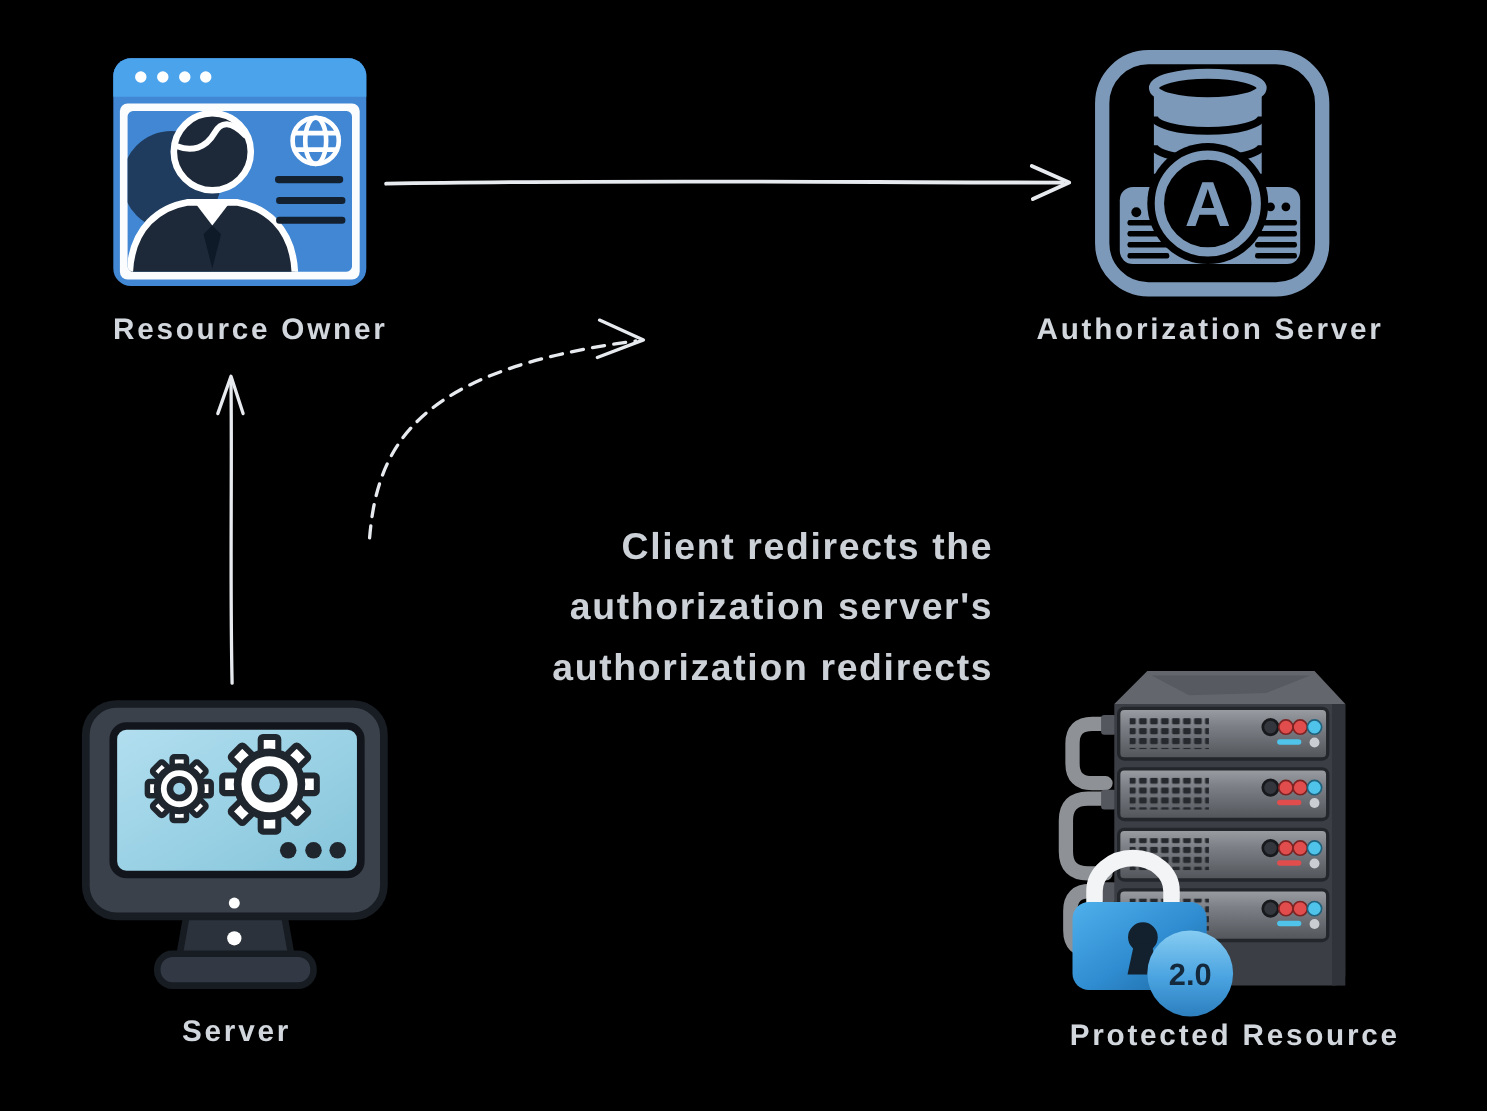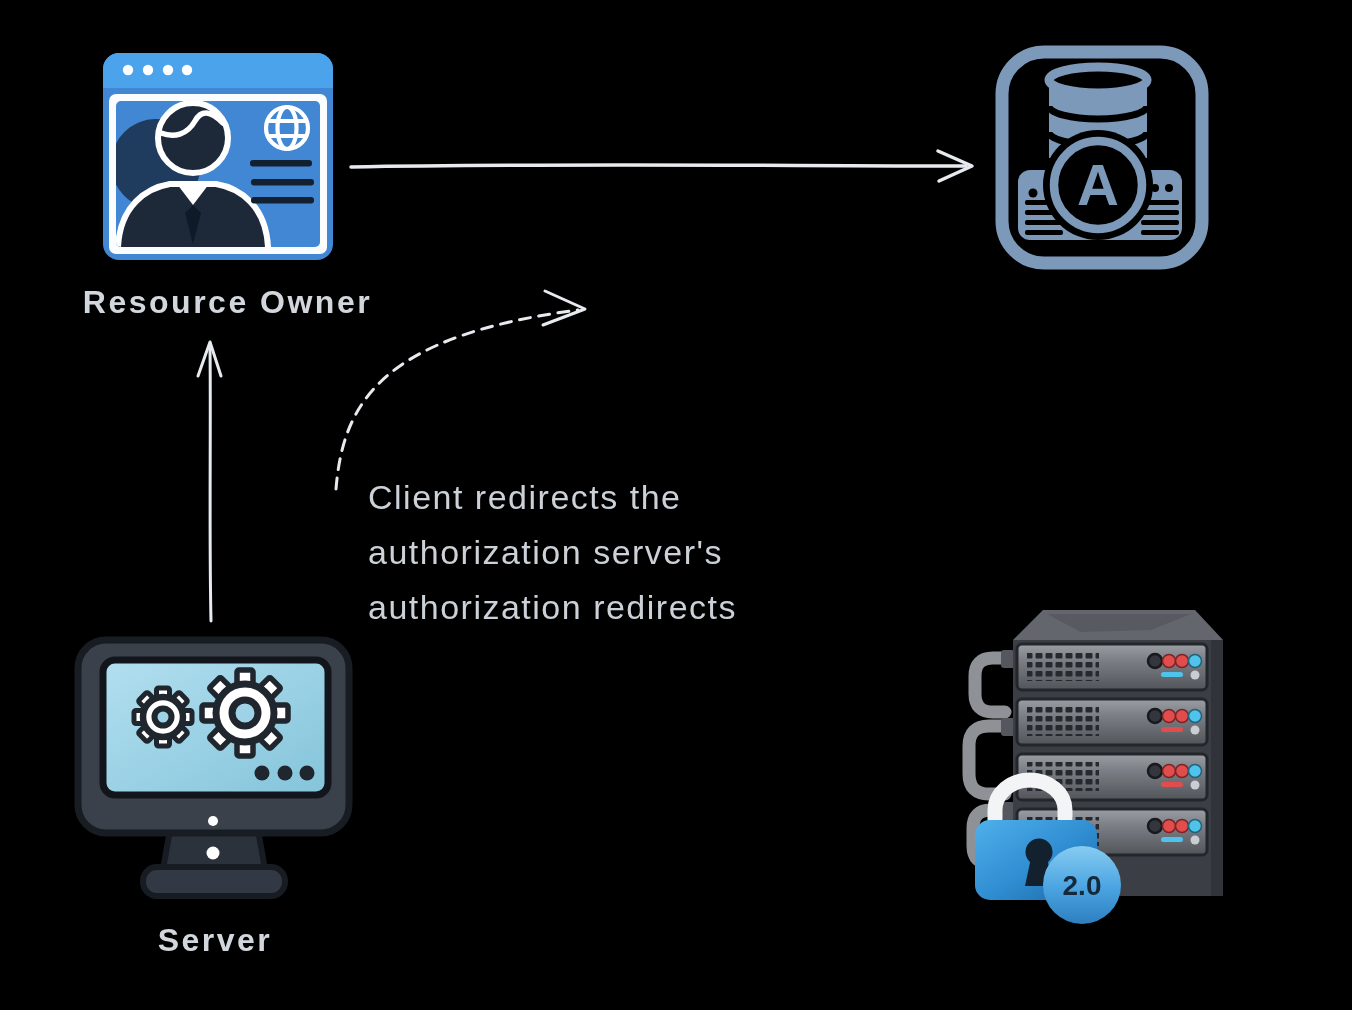--- a/index.html
+++ b/index.html
@@ -1,22 +1,22 @@
 <!DOCTYPE html>
 <html><head>
 <meta charset="utf-8">
 <style>
   html,body{margin:0;padding:0;background:#000;}
   #canvas{position:relative;width:1352px;height:1010px;background:#000;overflow:hidden;
           font-family:"Liberation Sans",sans-serif;}
   .abs{position:absolute;}
   .node-label{position:absolute;color:#d2d7dd;font-weight:bold;text-align:center;
-              font-size:32px;letter-spacing:2.5px;}
-  .annotation{position:absolute;left:368px;top:470px;width:535px;text-align:left;
-              color:#ccd1d7;font-weight:normal;font-size:34px;line-height:55px;letter-spacing:1.5px;}
+              font-size:27px;letter-spacing:2.5px;}
+  .annotation{position:absolute;left:368px;top:470px;width:535px;text-align:right;
+              color:#ccd1d7;font-weight:bold;font-size:34px;line-height:55px;letter-spacing:1.5px;}
   svg{display:block;}
   svg text{font-family:"Liberation Sans",sans-serif;font-weight:bold;}
 </style>
 </head>
 <body>
 
 <div id="canvas">
 
   <svg class="abs" style="left:98px;top:48px" width="240" height="218" viewBox="0 0 240 218">
     <defs>
@@ -250,23 +250,25 @@
       </g>
       <g stroke-width="3">
         <path d="M 336,489 C 343,404 380,336 578,310" stroke-dasharray="11 8.5"></path>
         <path d="M 545,291 L 585,309 L 543,325"></path>
       </g>
     </g>
   </svg>
 
   <div class="node-label" style="left:40px;top:284px;width:375px">Resource Owner</div>
 
+  <div class="node-label" style="left:860px;top:284px;width:480px">Authorization Server</div>
 
   <div class="node-label" style="left:115px;top:922px;width:200px">Server</div>
 
+  <div class="node-label" style="left:895px;top:926px;width:455px">Protected Resource</div>
 
   <div class="annotation">
     <div>Client redirects the</div>
     <div>authorization server's</div>
     <div>authorization redirects</div>
   </div>
 
 </div>
 
 </body></html>

